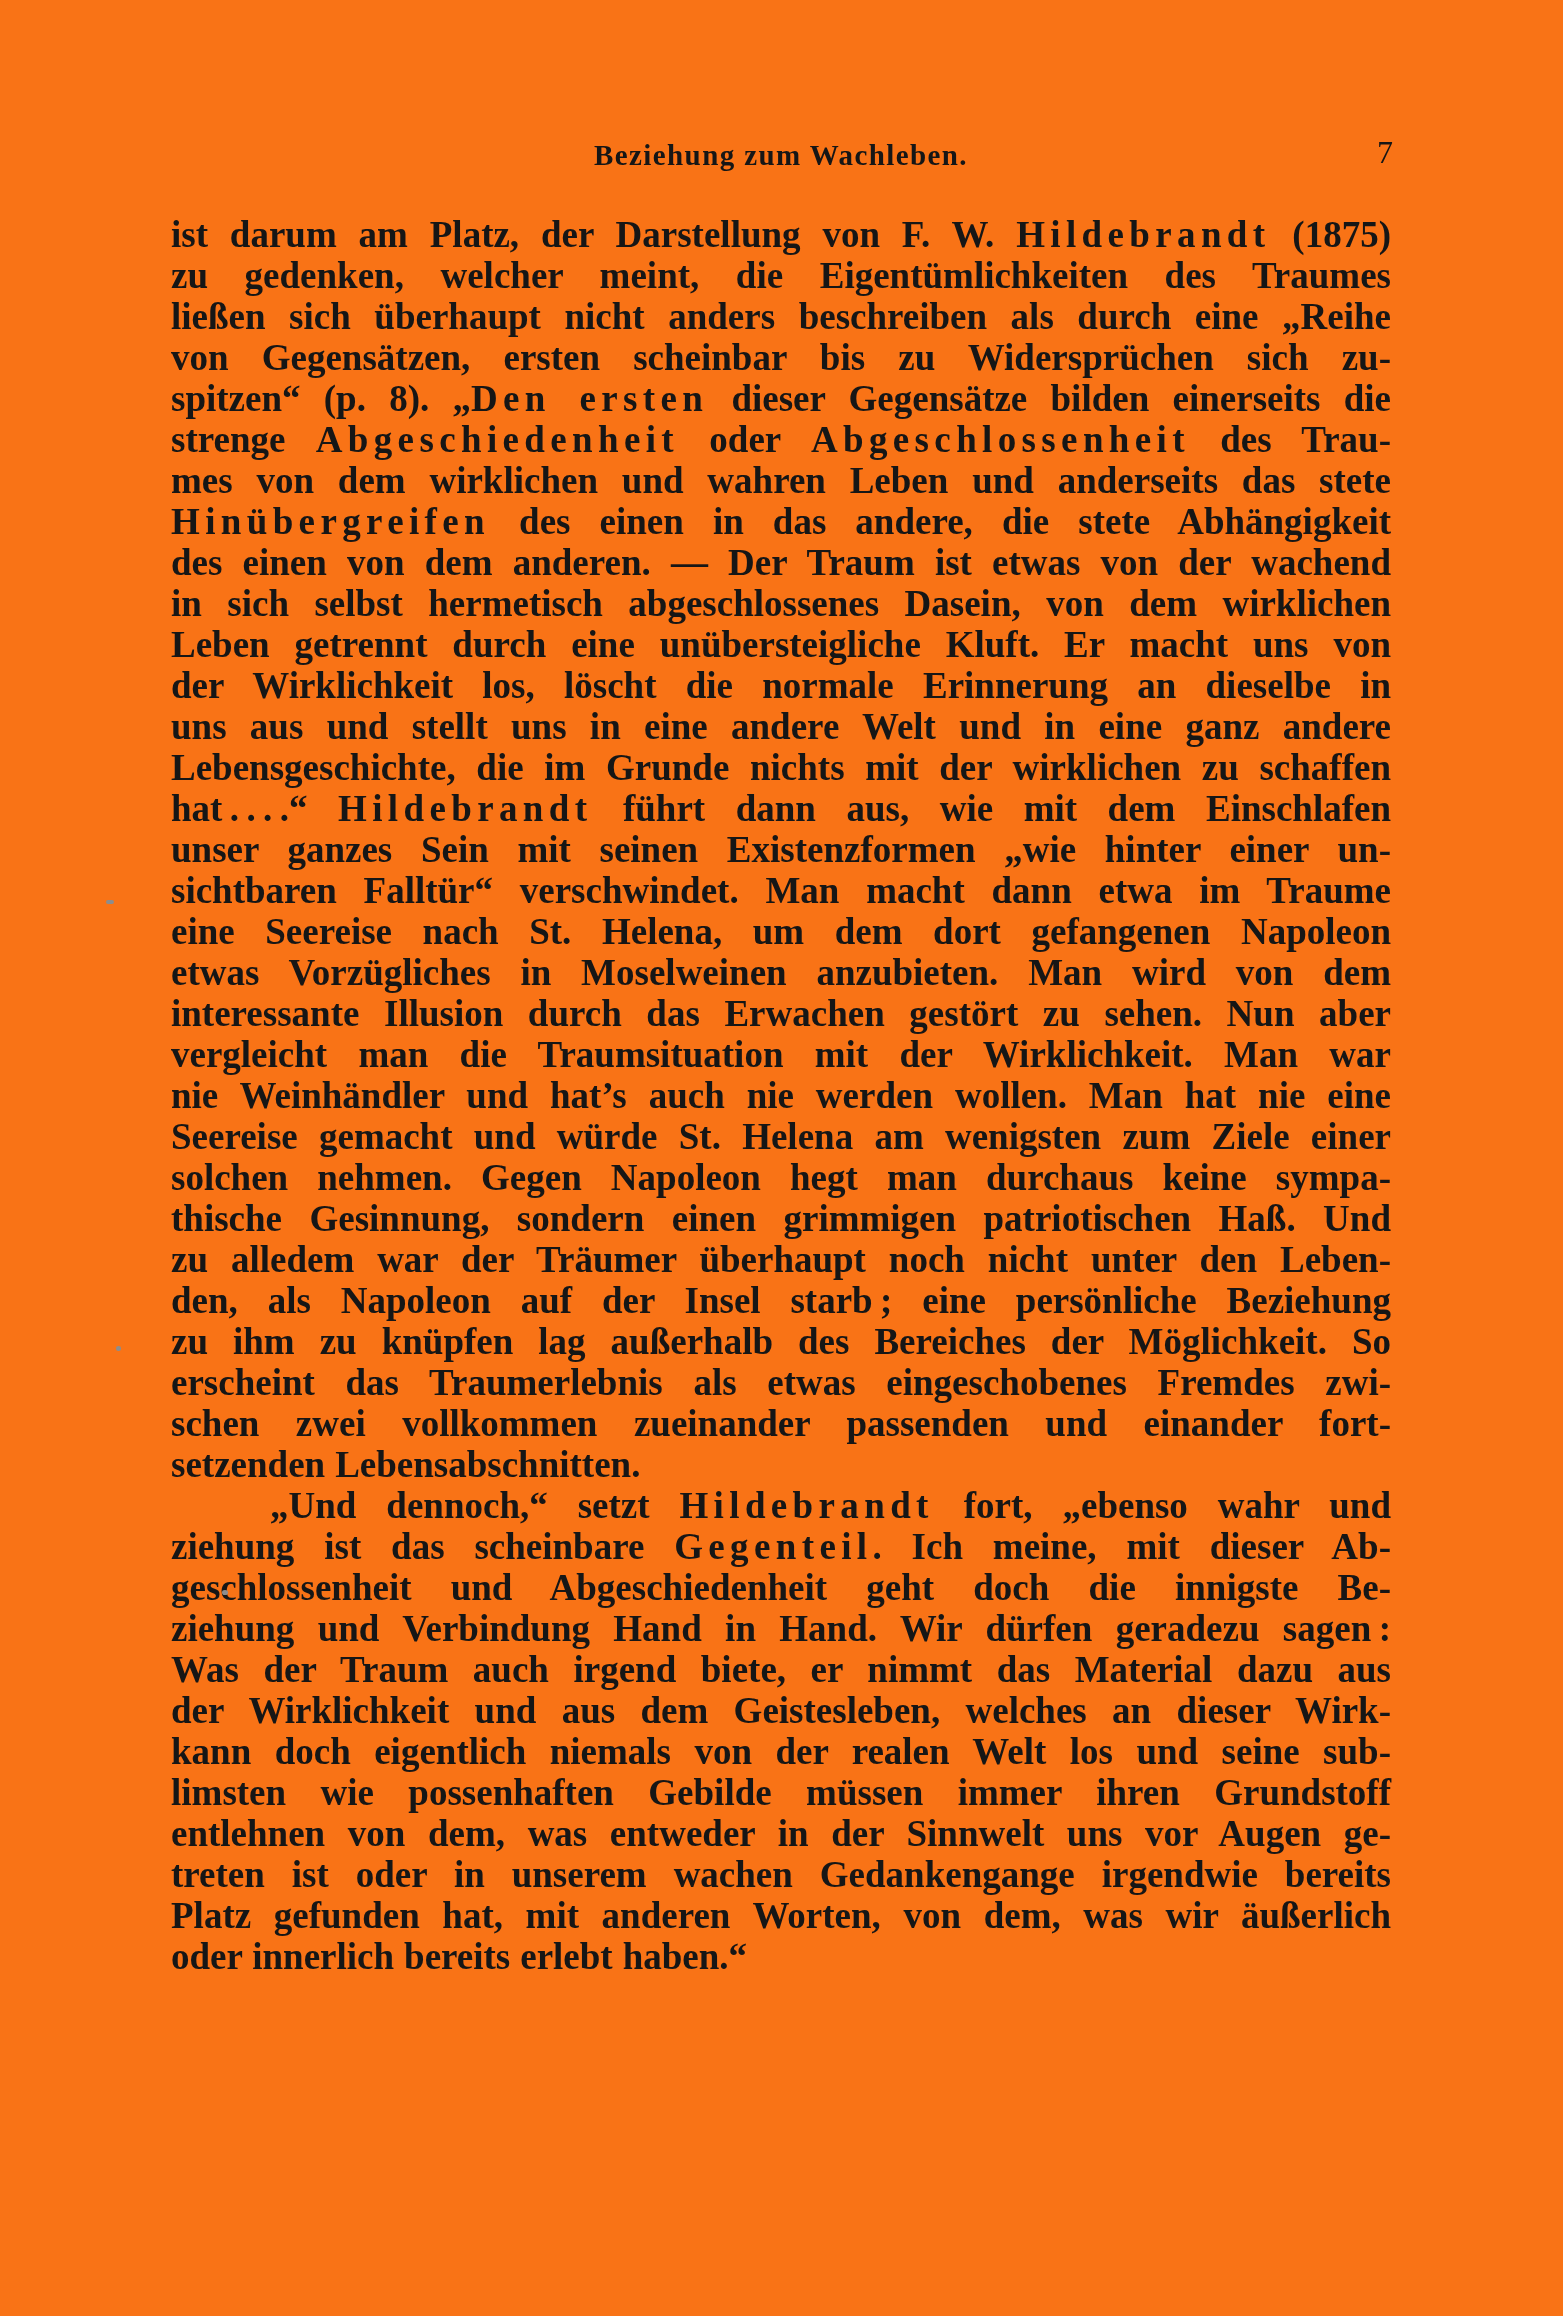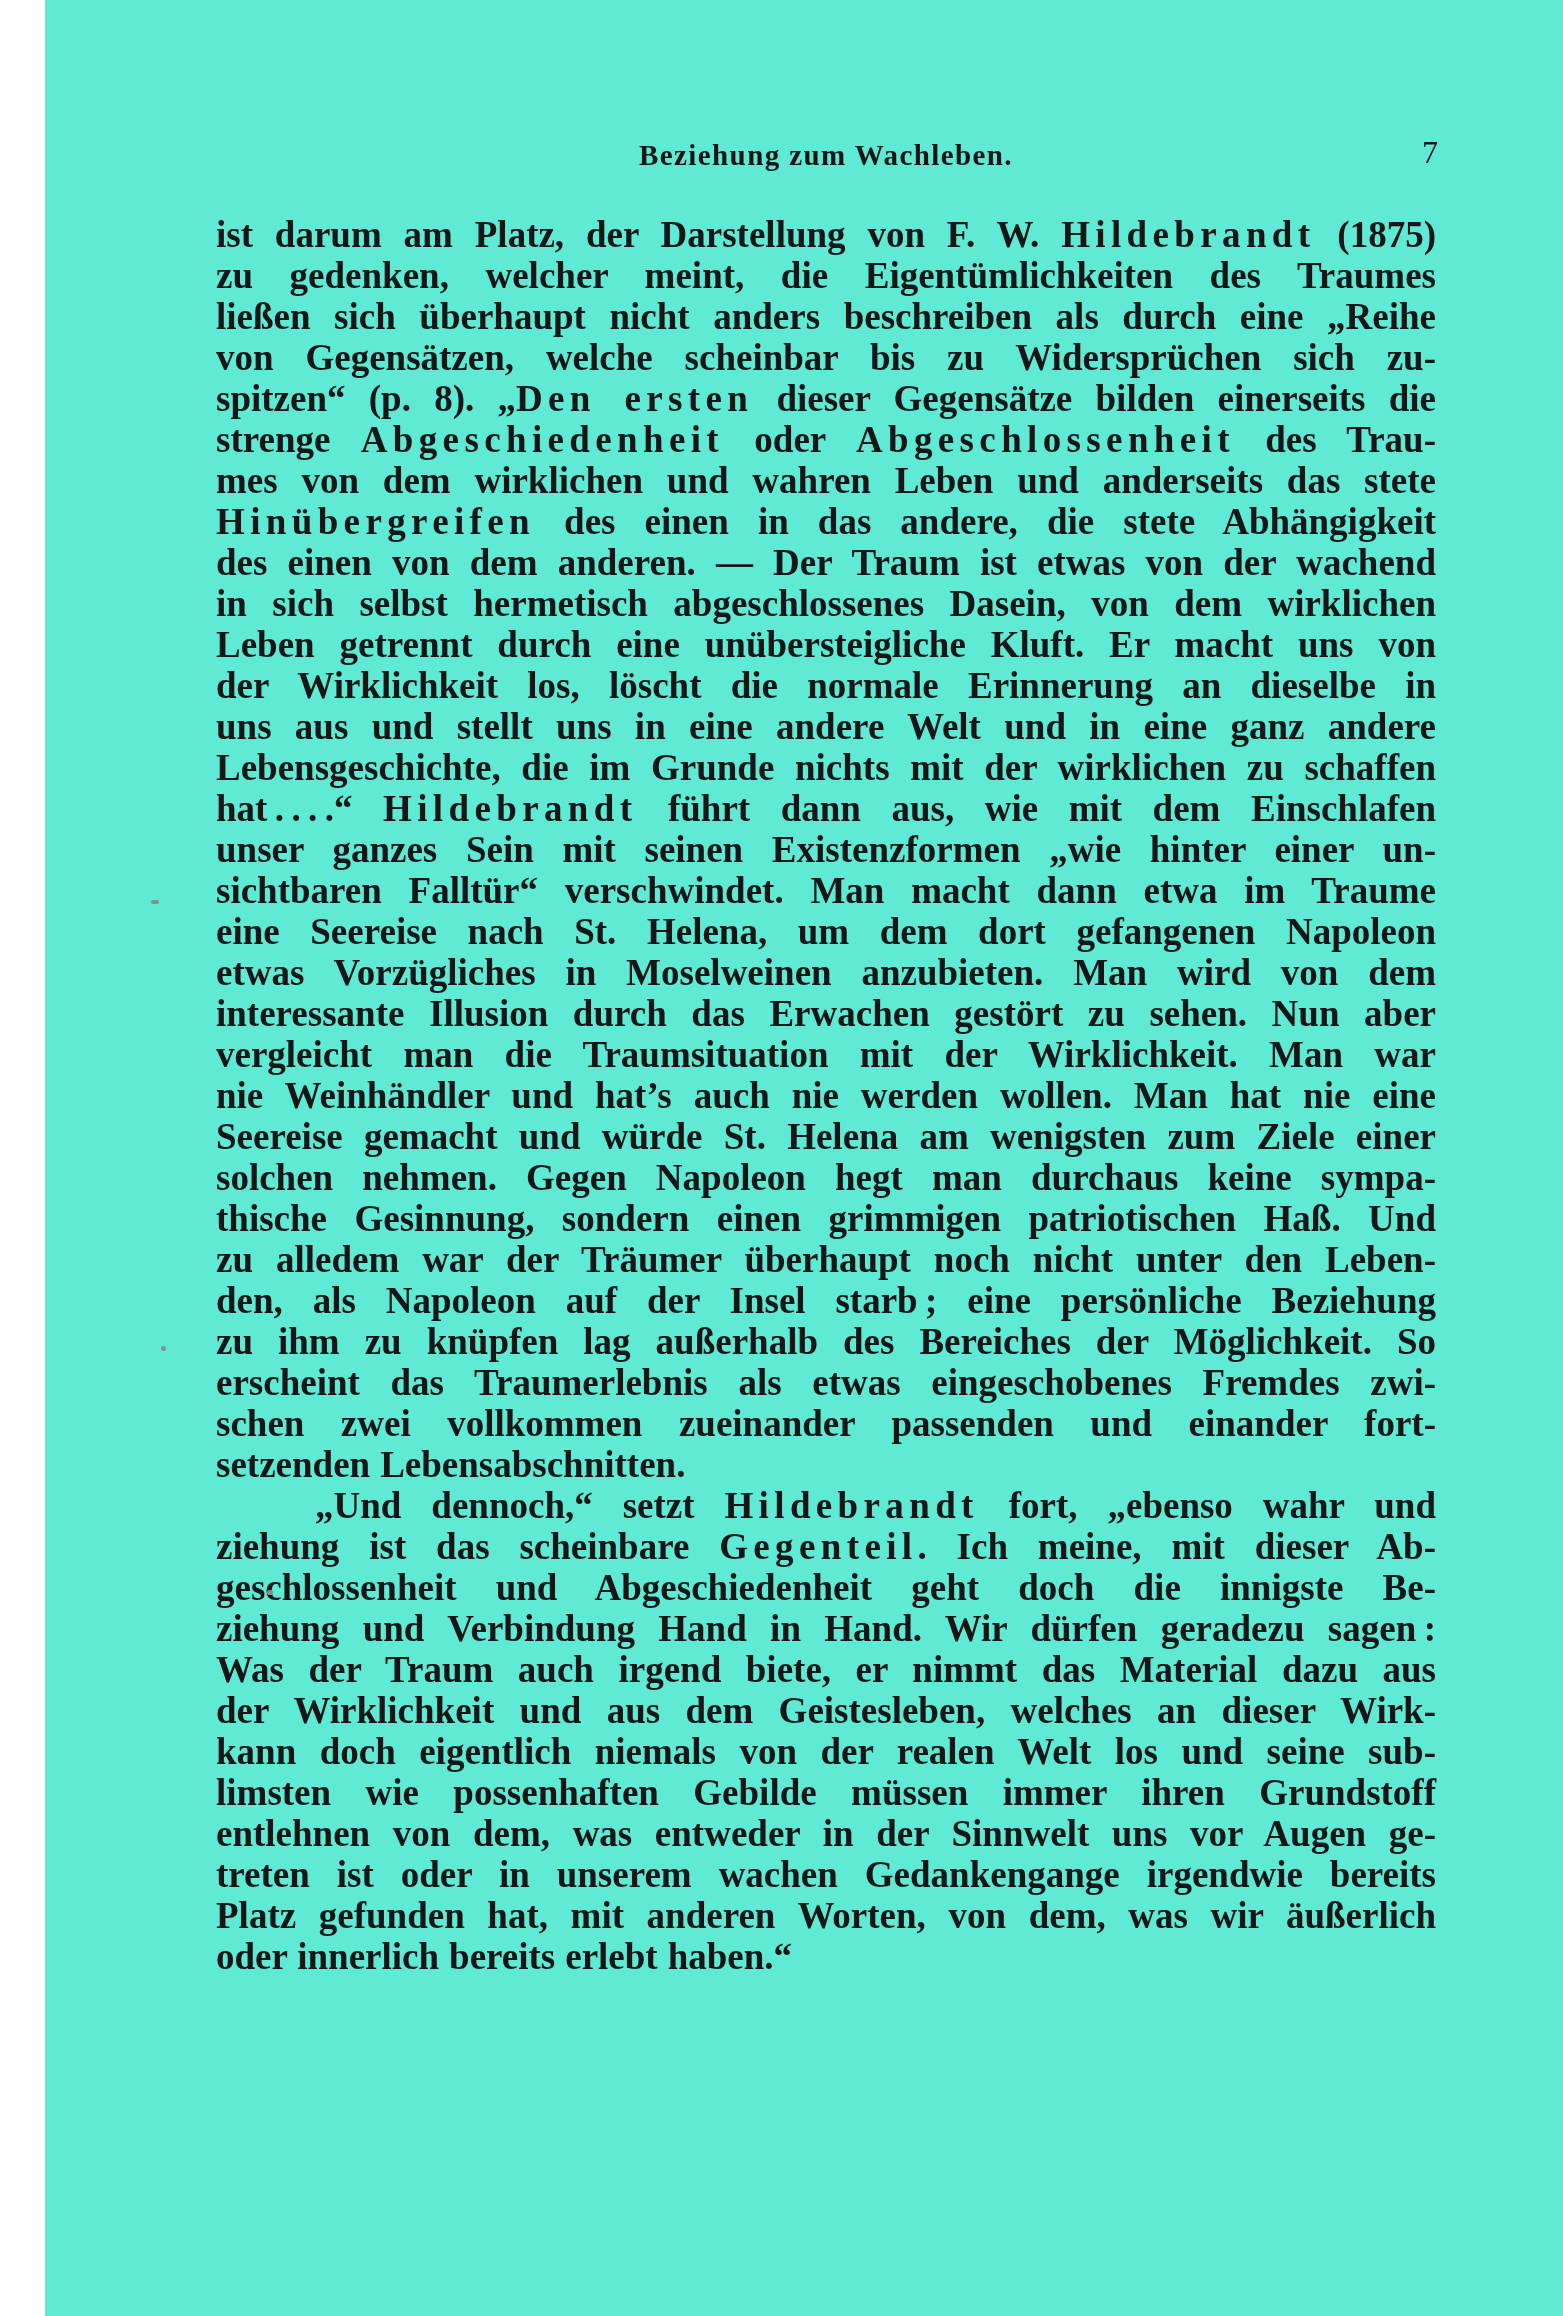--- a/index.html
+++ b/index.html
@@ -5,23 +5,22 @@
   html, body { margin: 0; padding: 0; }
   body {
     width: 1564px; height: 2317px;
     background: #ffffff;
     font-family: "Liberation Serif", "DejaVu Serif", serif;
     color: #161616;
     position: relative;
   }
   .page {
     position: absolute; inset: 0;
-    background: #5eead4;
+    background: #f97316;
     overflow: hidden;
-    margin-left: 45px;
   }
   .running-header {
     position: absolute;
     left: 171px; top: 139px; width: 1220px; height: 39px;
   }
   .header-title {
     display: block;
     text-align: center;
     font-size: 29px;
     font-weight: 700;
@@ -60,21 +59,21 @@
   <div class="running-header">
     <span class="header-title">Beziehung zum Wachleben.</span>
     <span class="page-number">7</span>
   </div>
 
   <div class="text-block">
       <div class="paragraph">
         <div class="line"><span>ist darum am Platz, der Darstellung von F. W. </span><span class="sp">Hildebrandt</span><span> (1875)</span></div>
         <div class="line"><span>zu gedenken, welcher meint, die Eigentümlichkeiten des Traumes</span></div>
         <div class="line"><span>ließen sich überhaupt nicht anders beschreiben als durch eine „Reihe</span></div>
-        <div class="line"><span>von Gegensätzen, welche scheinbar bis zu Widersprüchen sich zu-</span></div>
+        <div class="line"><span>von Gegensätzen, ersten scheinbar bis zu Widersprüchen sich zu-</span></div>
         <div class="line"><span>spitzen“ (p. 8). „</span><span class="sp">Den ersten</span><span> dieser Gegensätze bilden einerseits die</span></div>
         <div class="line"><span>strenge </span><span class="sp">Abgeschiedenheit</span><span> oder </span><span class="sp">Abgeschlossenheit</span><span> des Trau-</span></div>
         <div class="line"><span>mes von dem wirklichen und wahren Leben und anderseits das stete</span></div>
         <div class="line"><span class="sp">Hinübergreifen</span><span> des einen in das andere, die stete Abhängigkeit</span></div>
         <div class="line"><span>des einen von dem anderen. — Der Traum ist etwas von der wachend</span></div>
         <div class="line"><span>in sich selbst hermetisch abgeschlossenes Dasein, von dem wirklichen</span></div>
         <div class="line"><span>Leben getrennt durch eine unübersteigliche Kluft. Er macht uns von</span></div>
         <div class="line"><span>der Wirklichkeit los, löscht die normale Erinnerung an dieselbe in</span></div>
         <div class="line"><span>uns aus und stellt uns in eine andere Welt und in eine ganz andere</span></div>
         <div class="line"><span>Lebensgeschichte, die im Grunde nichts mit der wirklichen zu schaffen</span></div>

